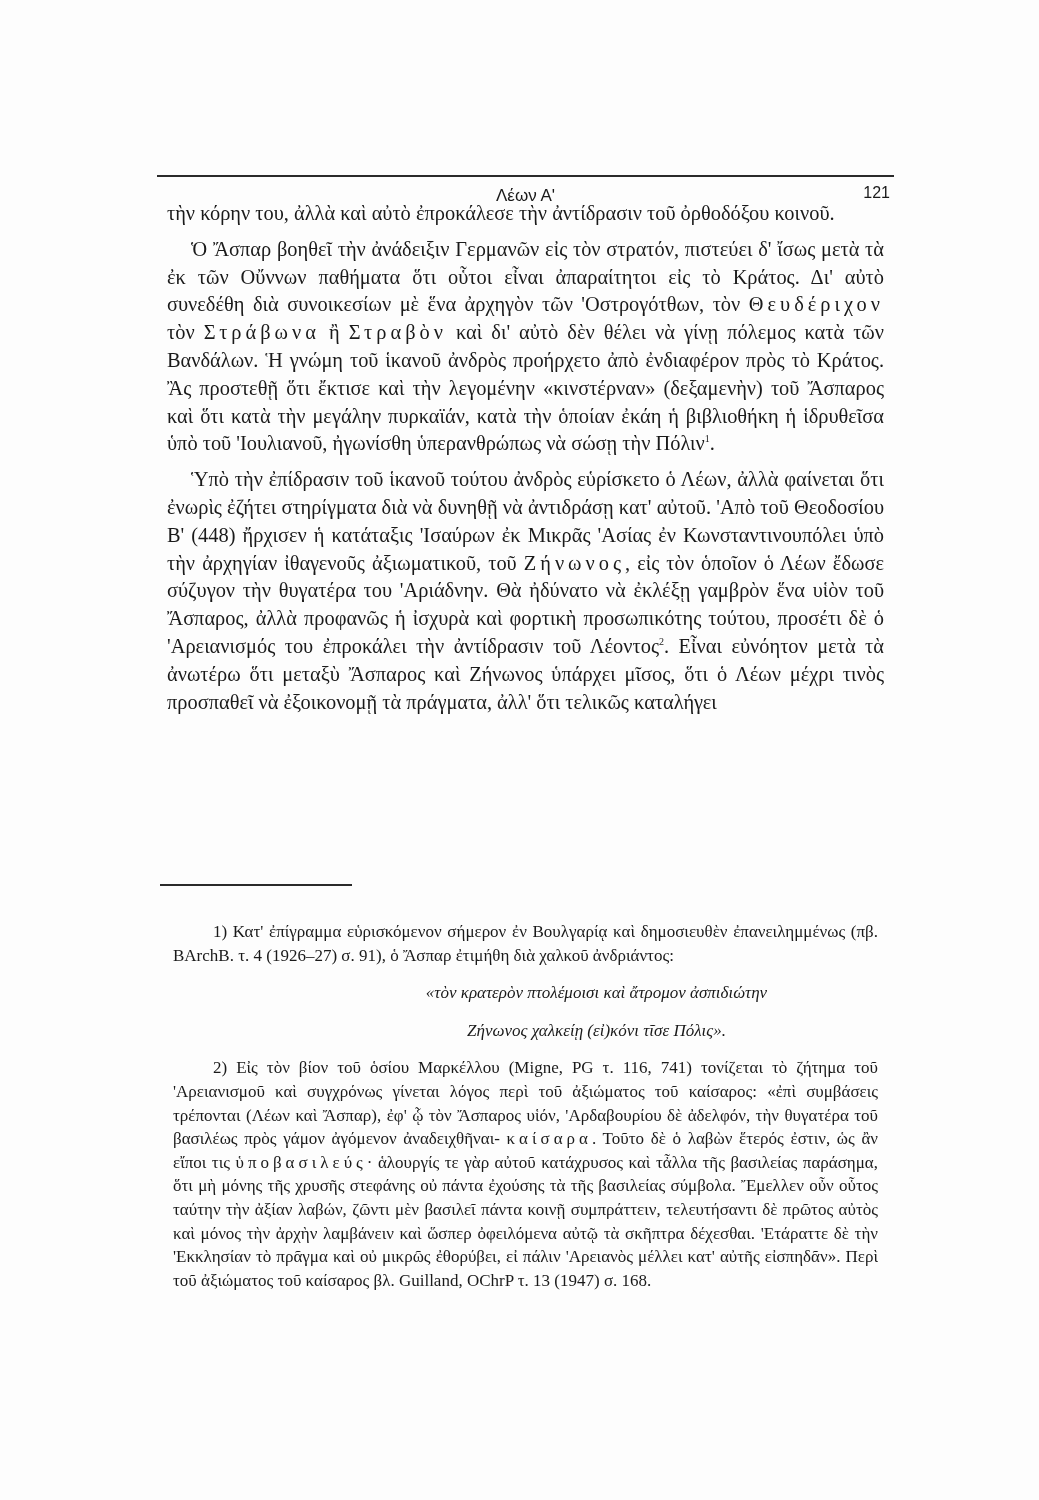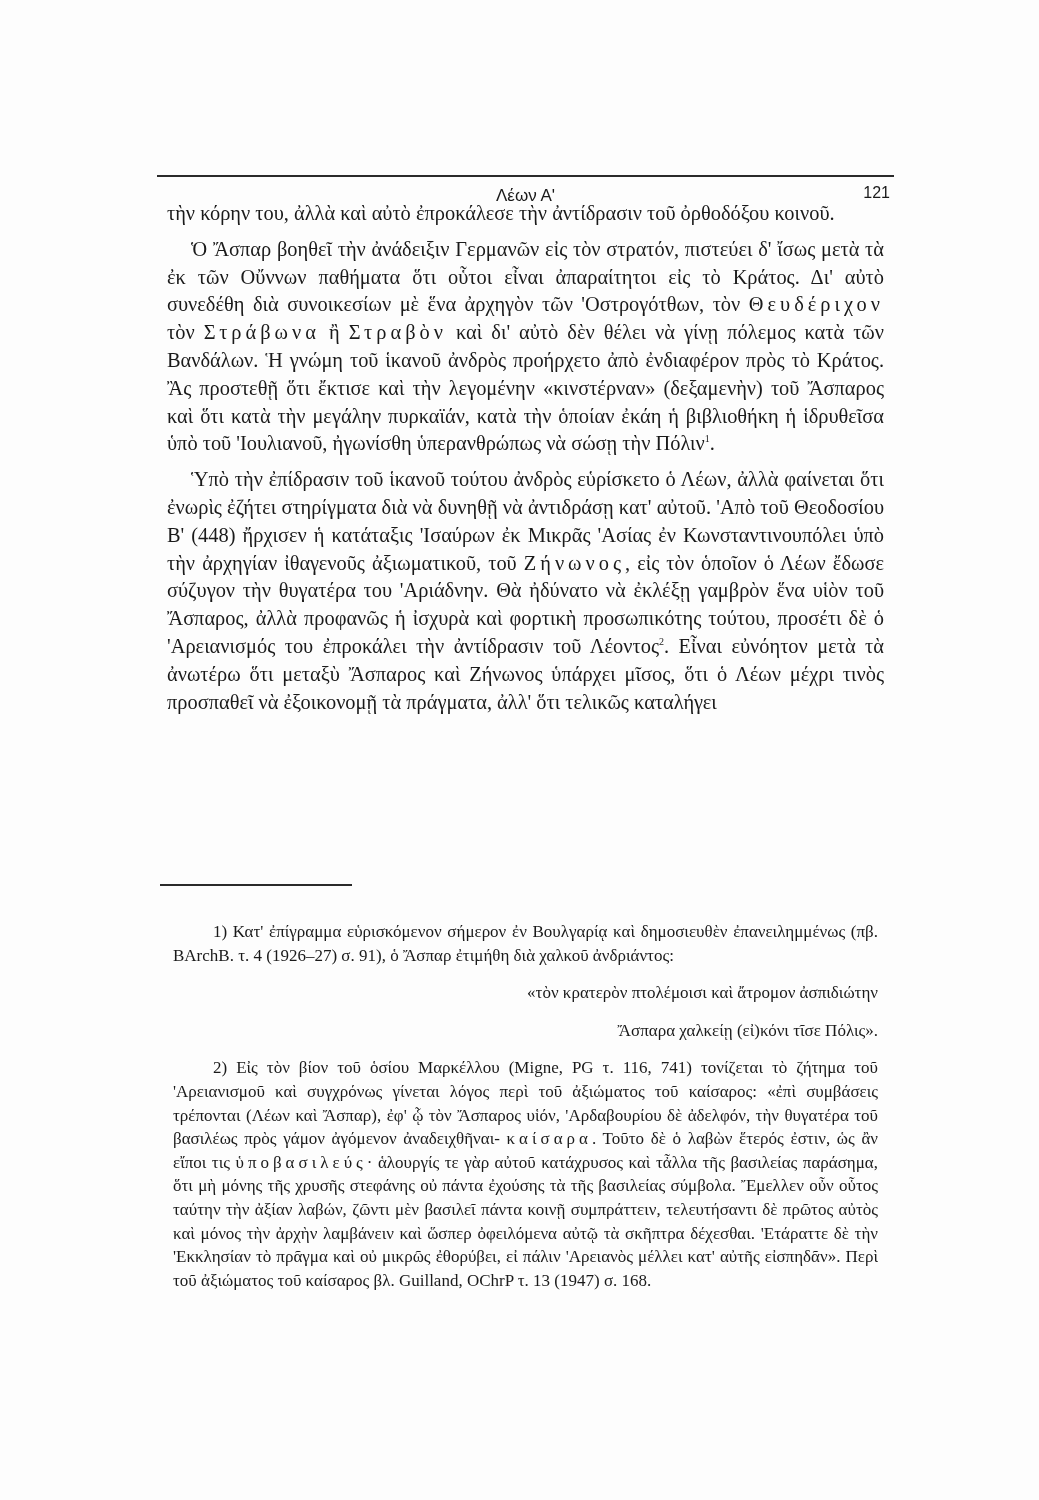--- a/index.html
+++ b/index.html
@@ -35,21 +35,21 @@
     border-top: 2px solid #2a2a2a;
   }
   .footnotes {
     position: absolute; top: 906px; left: 2px; width: 733px;
     font-family: "Liberation Serif", serif;
     font-size: 17px; line-height: 23.6px;
     text-align: justify;
   }
   .footnotes p { margin: 14px; }
   .footnotes p.indent { text-indent: 40px; }
-  .footnotes .verse { padding-left: 142px; text-align: right; }
+  .footnotes .verse { padding-left: 142px; text-align: center; font-style: italic; }
   .spaced { letter-spacing: 4px; }
   sup { font-size: 10px; vertical-align: super; line-height: 0; }
 </style>
 </head>
 <body>
 
 <div class="page">
 
   <div class="header">
     <span class="title">Λέων Α'</span>
@@ -61,17 +61,17 @@
     <p>τὴν κόρην του, ἀλλὰ καὶ αὐτὸ ἐπροκάλεσε τὴν ἀντίδρασιν τοῦ ὀρθοδόξου κοινοῦ.</p>
     <p class="indent"><span>Ὁ Ἄσπαρ βοηθεῖ τὴν ἀνάδειξιν Γερμανῶν εἰς τὸν στρατόν, πιστεύει δ' ἴσως μετὰ τὰ ἐκ τῶν Οὔννων παθήματα ὅτι οὗτοι εἶναι ἀπαραίτητοι εἰς τὸ Κράτος. Δι' αὐτὸ συνεδέθη διὰ συνοικεσίων μὲ ἕνα ἀρχηγὸν τῶν 'Οστρογότθων, τὸν </span><span class="spaced">Θευδέριχον</span><span> τὸν </span><span class="spaced">Στράβωνα</span><span> ἢ </span><span class="spaced">Στραβὸν</span><span> καὶ δι' αὐτὸ δὲν θέλει νὰ γίνῃ πόλεμος κατὰ τῶν Βανδάλων. Ἡ γνώμη τοῦ ἱκανοῦ ἀνδρὸς προήρχετο ἀπὸ ἐνδιαφέρον πρὸς τὸ Κράτος. Ἂς προστεθῇ ὅτι ἔκτισε καὶ τὴν λεγομένην «κινστέρναν» (δεξαμενὴν) τοῦ Ἄσπαρος καὶ ὅτι κατὰ τὴν μεγάλην πυρκαϊάν, κατὰ τὴν ὁποίαν ἐκάη ἡ βιβλιοθήκη ἡ ἱδρυθεῖσα ὑπὸ τοῦ 'Ιουλιανοῦ, ἠγωνίσθη ὑπερανθρώπως νὰ σώσῃ τὴν Πόλιν</span><sup>1</sup><span>.</span></p>
     <p class="indent"><span>Ὑπὸ τὴν ἐπίδρασιν τοῦ ἱκανοῦ τούτου ἀνδρὸς εὑρίσκετο ὁ Λέων, ἀλλὰ φαίνεται ὅτι ἐνωρὶς ἐζήτει στηρίγματα διὰ νὰ δυνηθῇ νὰ ἀντιδράσῃ κατ' αὐτοῦ. 'Απὸ τοῦ Θεοδοσίου Β' (448) ἤρχισεν ἡ κατάταξις 'Ισαύρων ἐκ Μικρᾶς 'Ασίας ἐν Κωνσταντινουπόλει ὑπὸ τὴν ἀρχηγίαν ἰθαγενοῦς ἀξιωματικοῦ, τοῦ </span><span class="spaced">Ζήνωνος</span><span>, εἰς τὸν ὁποῖον ὁ Λέων ἔδωσε σύζυγον τὴν θυγατέρα του 'Αριάδνην. Θὰ ἠδύνατο νὰ ἐκλέξῃ γαμβρὸν ἕνα υἱὸν τοῦ Ἄσπαρος, ἀλλὰ προφανῶς ἡ ἰσχυρὰ καὶ φορτικὴ προσωπικότης τούτου, προσέτι δὲ ὁ 'Αρειανισμός του ἐπροκάλει τὴν ἀντίδρασιν τοῦ Λέοντος</span><sup>2</sup><span>. Εἶναι εὐνόητον μετὰ τὰ ἀνωτέρω ὅτι μεταξὺ Ἄσπαρος καὶ Ζήνωνος ὑπάρχει μῖσος, ὅτι ὁ Λέων μέχρι τινὸς προσπαθεῖ νὰ ἐξοικονομῇ τὰ πράγματα, ἀλλ' ὅτι τελικῶς καταλήγει</span></p>
   </div>
 
   <div class="footnote-rule"></div>
 
   <div class="footnotes">
     <p class="indent">1) Κατ' ἐπίγραμμα εὑρισκόμενον σήμερον ἐν Βουλγαρίᾳ καὶ δημοσιευθὲν ἐπανειλημμένως (πβ. BArchB. τ. 4 (1926–27) σ. 91), ὁ Ἄσπαρ ἐτιμήθη διὰ χαλκοῦ ἀνδριάντος:</p>
     <p class="verse">«τὸν κρατερὸν πτολέμοισι καὶ ἄτρομον ἀσπιδιώτην</p>
-    <p class="verse">Ἄσπαρα χαλκείῃ (εἰ)κόνι τῖσε Πόλις».</p>
+    <p class="verse">Ζήνωνος χαλκείῃ (εἰ)κόνι τῖσε Πόλις».</p>
     <p class="indent"><span>2) Εἰς τὸν βίον τοῦ ὁσίου Μαρκέλλου (Migne, PG τ. 116, 741) τονίζεται τὸ ζήτημα τοῦ 'Αρειανισμοῦ καὶ συγχρόνως γίνεται λόγος περὶ τοῦ ἀξιώματος τοῦ καίσαρος: «ἐπὶ συμβάσεις τρέπονται (Λέων καὶ Ἄσπαρ), ἐφ' ᾧ τὸν Ἄσπαρος υἱόν, 'Αρδαβουρίου δὲ ἀδελφόν, τὴν θυγατέρα τοῦ βασιλέως πρὸς γάμον ἀγόμενον ἀναδειχθῆναι- </span><span class="spaced">καίσαρα</span><span>. Τοῦτο δὲ ὁ λαβὼν ἕτερός ἐστιν, ὡς ἂν εἴποι τις </span><span class="spaced">ὑποβασιλεύς</span><span>· ἁλουργίς τε γὰρ αὐτοῦ κατάχρυσος καὶ τἆλλα τῆς βασιλείας παράσημα, ὅτι μὴ μόνης τῆς χρυσῆς στεφάνης οὐ πάντα ἐχούσης τὰ τῆς βασιλείας σύμβολα. Ἔμελλεν οὖν οὗτος ταύτην τὴν ἀξίαν λαβών, ζῶντι μὲν βασιλεῖ πάντα κοινῇ συμπράττειν, τελευτήσαντι δὲ πρῶτος αὐτὸς καὶ μόνος τὴν ἀρχὴν λαμβάνειν καὶ ὥσπερ ὀφειλόμενα αὐτῷ τὰ σκῆπτρα δέχεσθαι. 'Ετάραττε δὲ τὴν 'Εκκλησίαν τὸ πρᾶγμα καὶ οὐ μικρῶς ἐθορύβει, εἰ πάλιν 'Αρειανὸς μέλλει κατ' αὐτῆς εἰσπηδᾶν». Περὶ τοῦ ἀξιώματος τοῦ καίσαρος βλ. Guilland, OChrP τ. 13 (1947) σ. 168.</span></p>
   </div>
 
 </div>
 
 </body></html>

